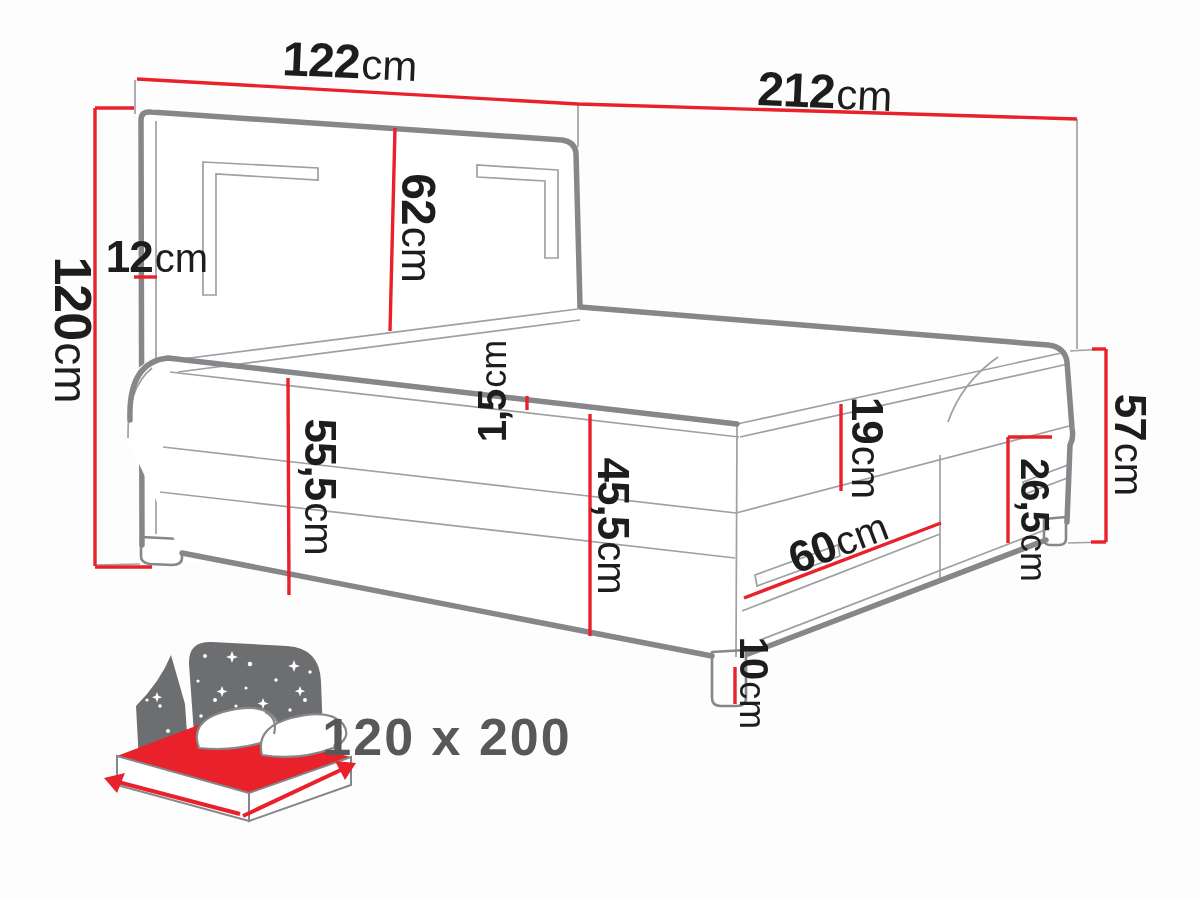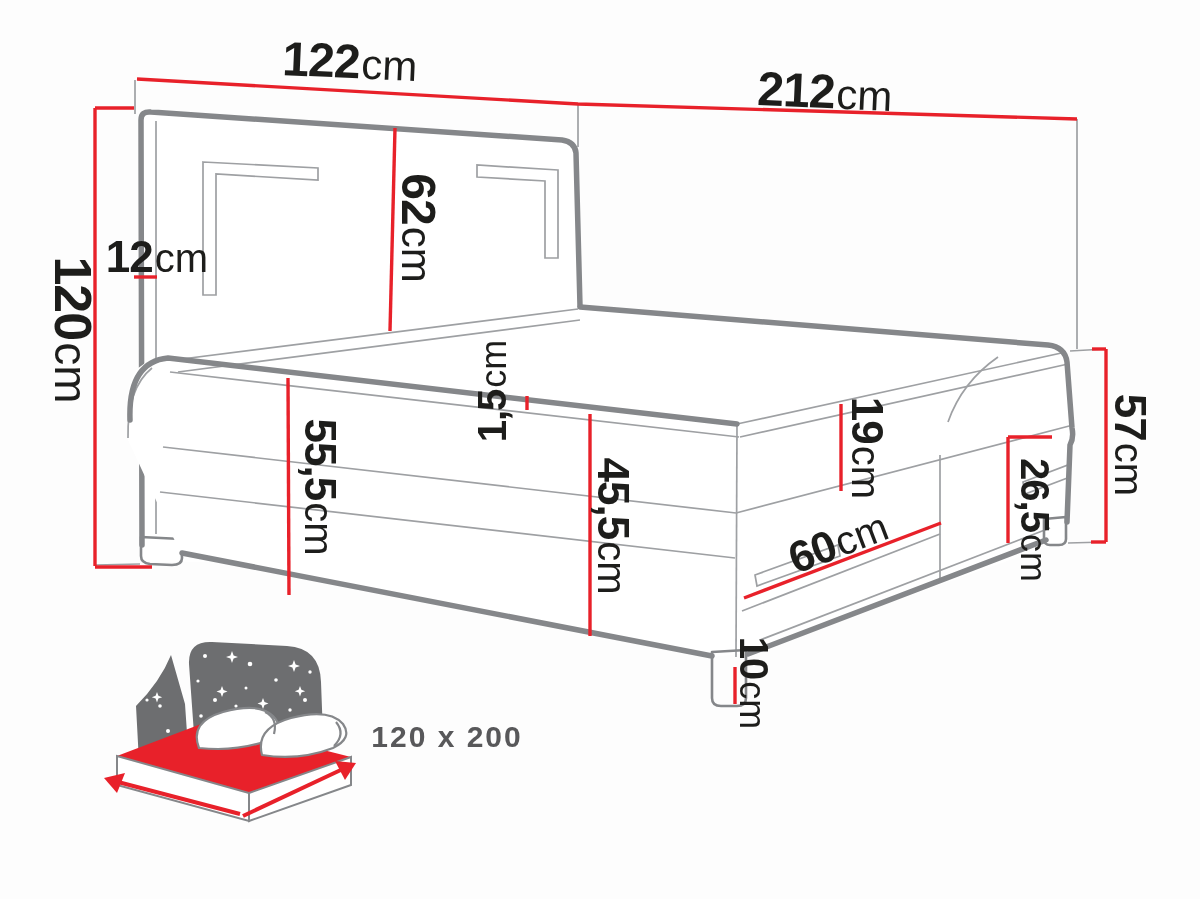--- a/index.html
+++ b/index.html
@@ -18,21 +18,21 @@
   .rot90 {transform:translate(-50%,-50%) rotate(90deg);}
   .rotm90{transform:translate(-50%,-50%) rotate(-90deg);}
   .tilt  {transform:translate(-50%,-50%) rotate(2.6deg);}
   .tilt60{transform:translate(-50%,-50%) rotate(-21deg);}
   .flat  {transform:translate(-50%,-50%);}
   .sizeL .v{font-size:48px;} .sizeL .u{font-size:42px;}
   .sizeXL .v{font-size:52px;} .sizeXL .u{font-size:46px;}
   .sizeM .v{font-size:40px;} .sizeM .u{font-size:36px;}
   .size-badge{
     position:absolute;transform:translate(-50%,-50%);
-    font-weight:700;font-size:30px;letter-spacing:2px;color:#58585a;
+    font-weight:700;font-size:52px;letter-spacing:2px;color:#58585a;
     white-space:nowrap;z-index:5;
   }
   .gray-line  {stroke:#9ea0a3;stroke-width:1.7;fill:none;}
   .thick-line {stroke:#85878a;stroke-width:5.5;fill:none;stroke-linecap:round;stroke-linejoin:round;}
   .mid-line   {stroke:#85878a;stroke-width:2.6;fill:none;stroke-linejoin:round;}
   .red-line   {stroke:var(--dimension-red,#e8212a);stroke-width:3.4;fill:none;}
   .white-fill {fill:#ffffff;stroke:none;}
 </style>
 </head>
 <body>

